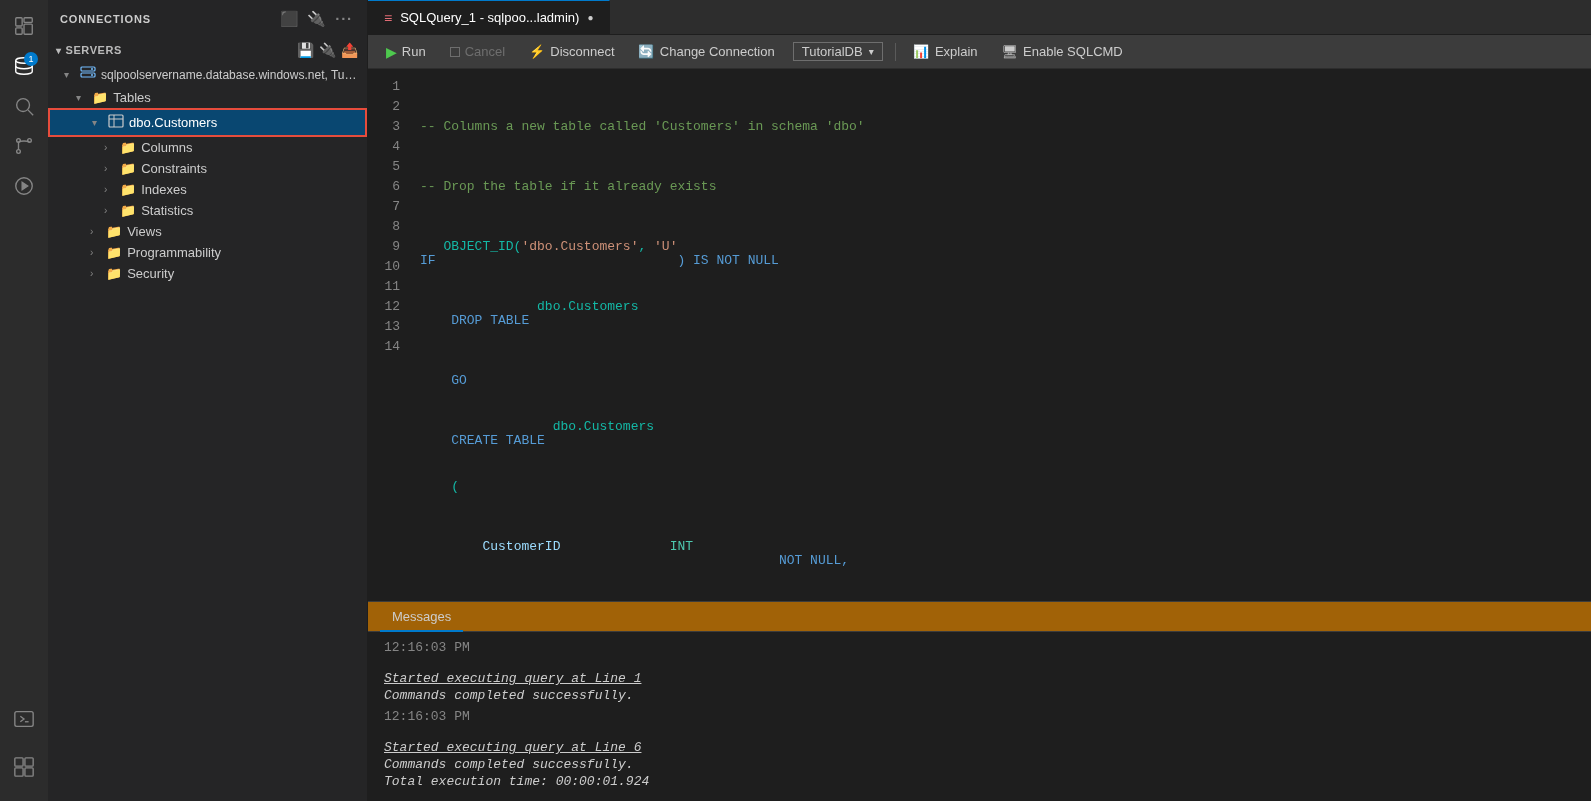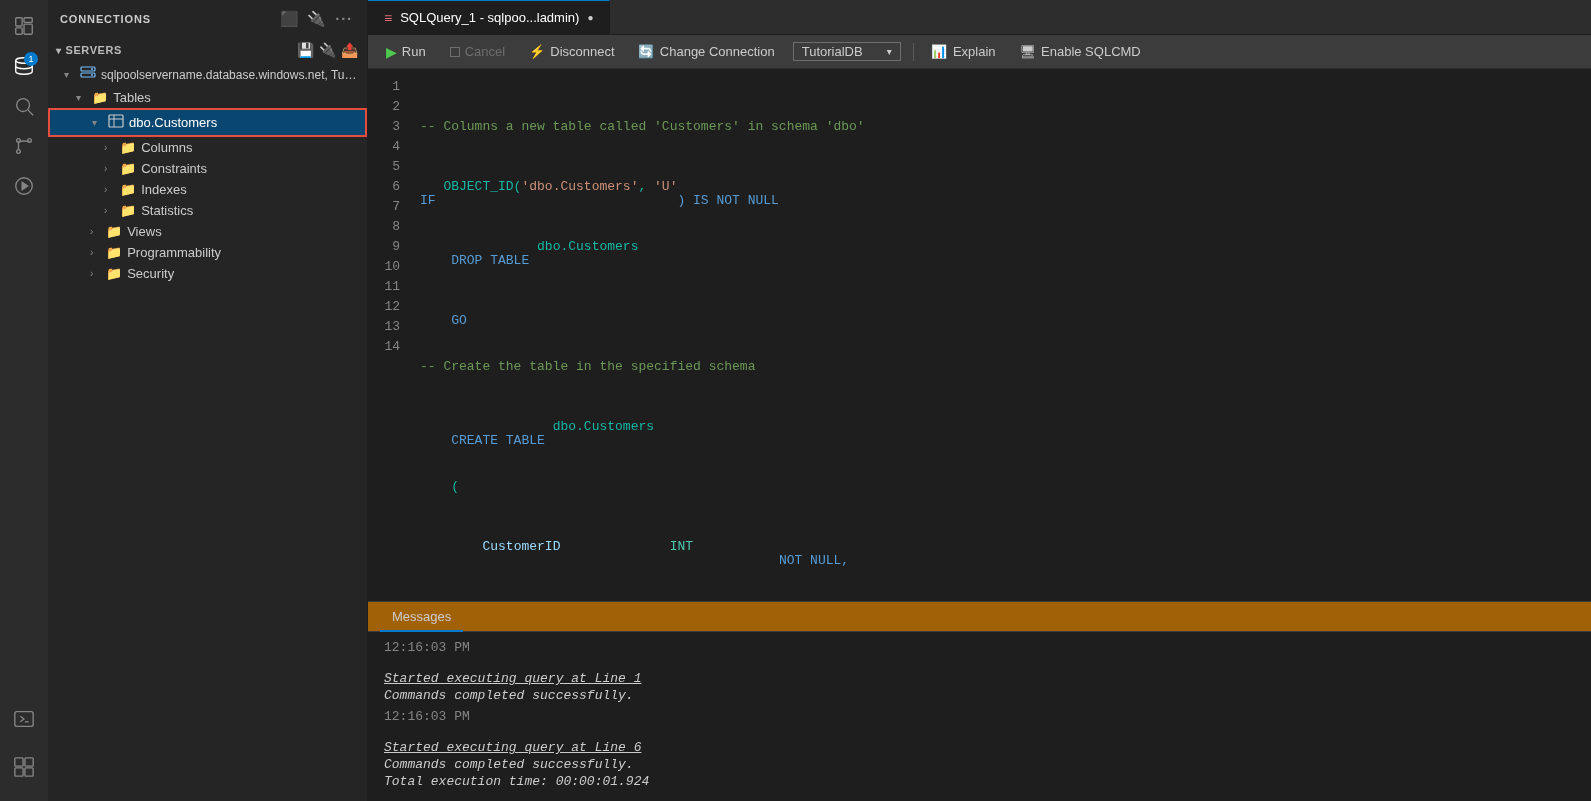--- a/index.html
+++ b/index.html
@@ -472,21 +472,21 @@
       <span>Cancel</span>
     </div>
     <div class="toolbar-btn">
       <span style="font-size:13px;">⚡</span>
       <span>Disconnect</span>
     </div>
     <div class="toolbar-btn">
       <span style="font-size:13px;">🔄</span>
       <span>Change Connection</span>
     </div>
-    <div style="display:flex; align-items:center; border:1px solid #6e6e6e; padding:1px 8px; background:#3c3c3c; gap:24px; cursor:pointer;">
+    <div style="display:flex; align-items:center; border:1px solid #6e6e6e; padding:1px 8px; background:#3c3c3c; gap:6px; cursor:pointer;">
       <span style="color:#cccccc;font-size:13px;">TutorialDB</span>
       <span style="color:#cccccc; font-size:10px;">▾</span>
     </div>
     <div class="toolbar-separator"></div>
     <div class="toolbar-btn">
       <span style="font-size:13px;">📊</span>
       <span>Explain</span>
     </div>
     <div class="toolbar-btn">
       <span style="font-size:13px;">🖥</span>
@@ -507,24 +507,24 @@
         <div class="line-number">8</div>
         <div class="line-number">9</div>
         <div class="line-number">10</div>
         <div class="line-number">11</div>
         <div class="line-number">12</div>
         <div class="line-number">13</div>
         <div class="line-number">14</div>
       </div>
       <div class="code-content">
         <div class="code-line"><span class="c-comment">-- Columns a new table called 'Customers' in schema 'dbo'</span></div>
+        <div class="code-line"><span class="c-comment">-- Drop the table if it already exists</span></div>
         <div class="code-line"><span class="c-keyword">IF </span><span class="c-plain">OBJECT_ID(</span><span class="c-string">'dbo.Customers'</span><span class="c-plain">, </span><span class="c-string">'U'</span><span class="c-keyword">) IS NOT NULL</span></div>
         <div class="code-line"><span class="c-keyword">    DROP TABLE </span><span class="c-plain">dbo.Customers</span></div>
         <div class="code-line"><span class="c-keyword">    GO</span></div>
-        <div class="code-line"><span class="c-comment">-- Create the table in the specified schema</span></div>
         <div class="code-line"><span class="c-keyword">    CREATE TABLE </span><span class="c-plain">dbo.Customers</span></div>
         <div class="code-line"><span class="c-plain">    (</span></div>
         <div class="code-line"><span class="c-plain">        </span><span class="c-blue-light">CustomerID</span><span class="c-plain">              </span><span class="c-type">INT</span><span class="c-plain">           </span><span class="c-keyword">NOT NULL,</span></div>
         
         
         
         
         
       </div>
     </div>

